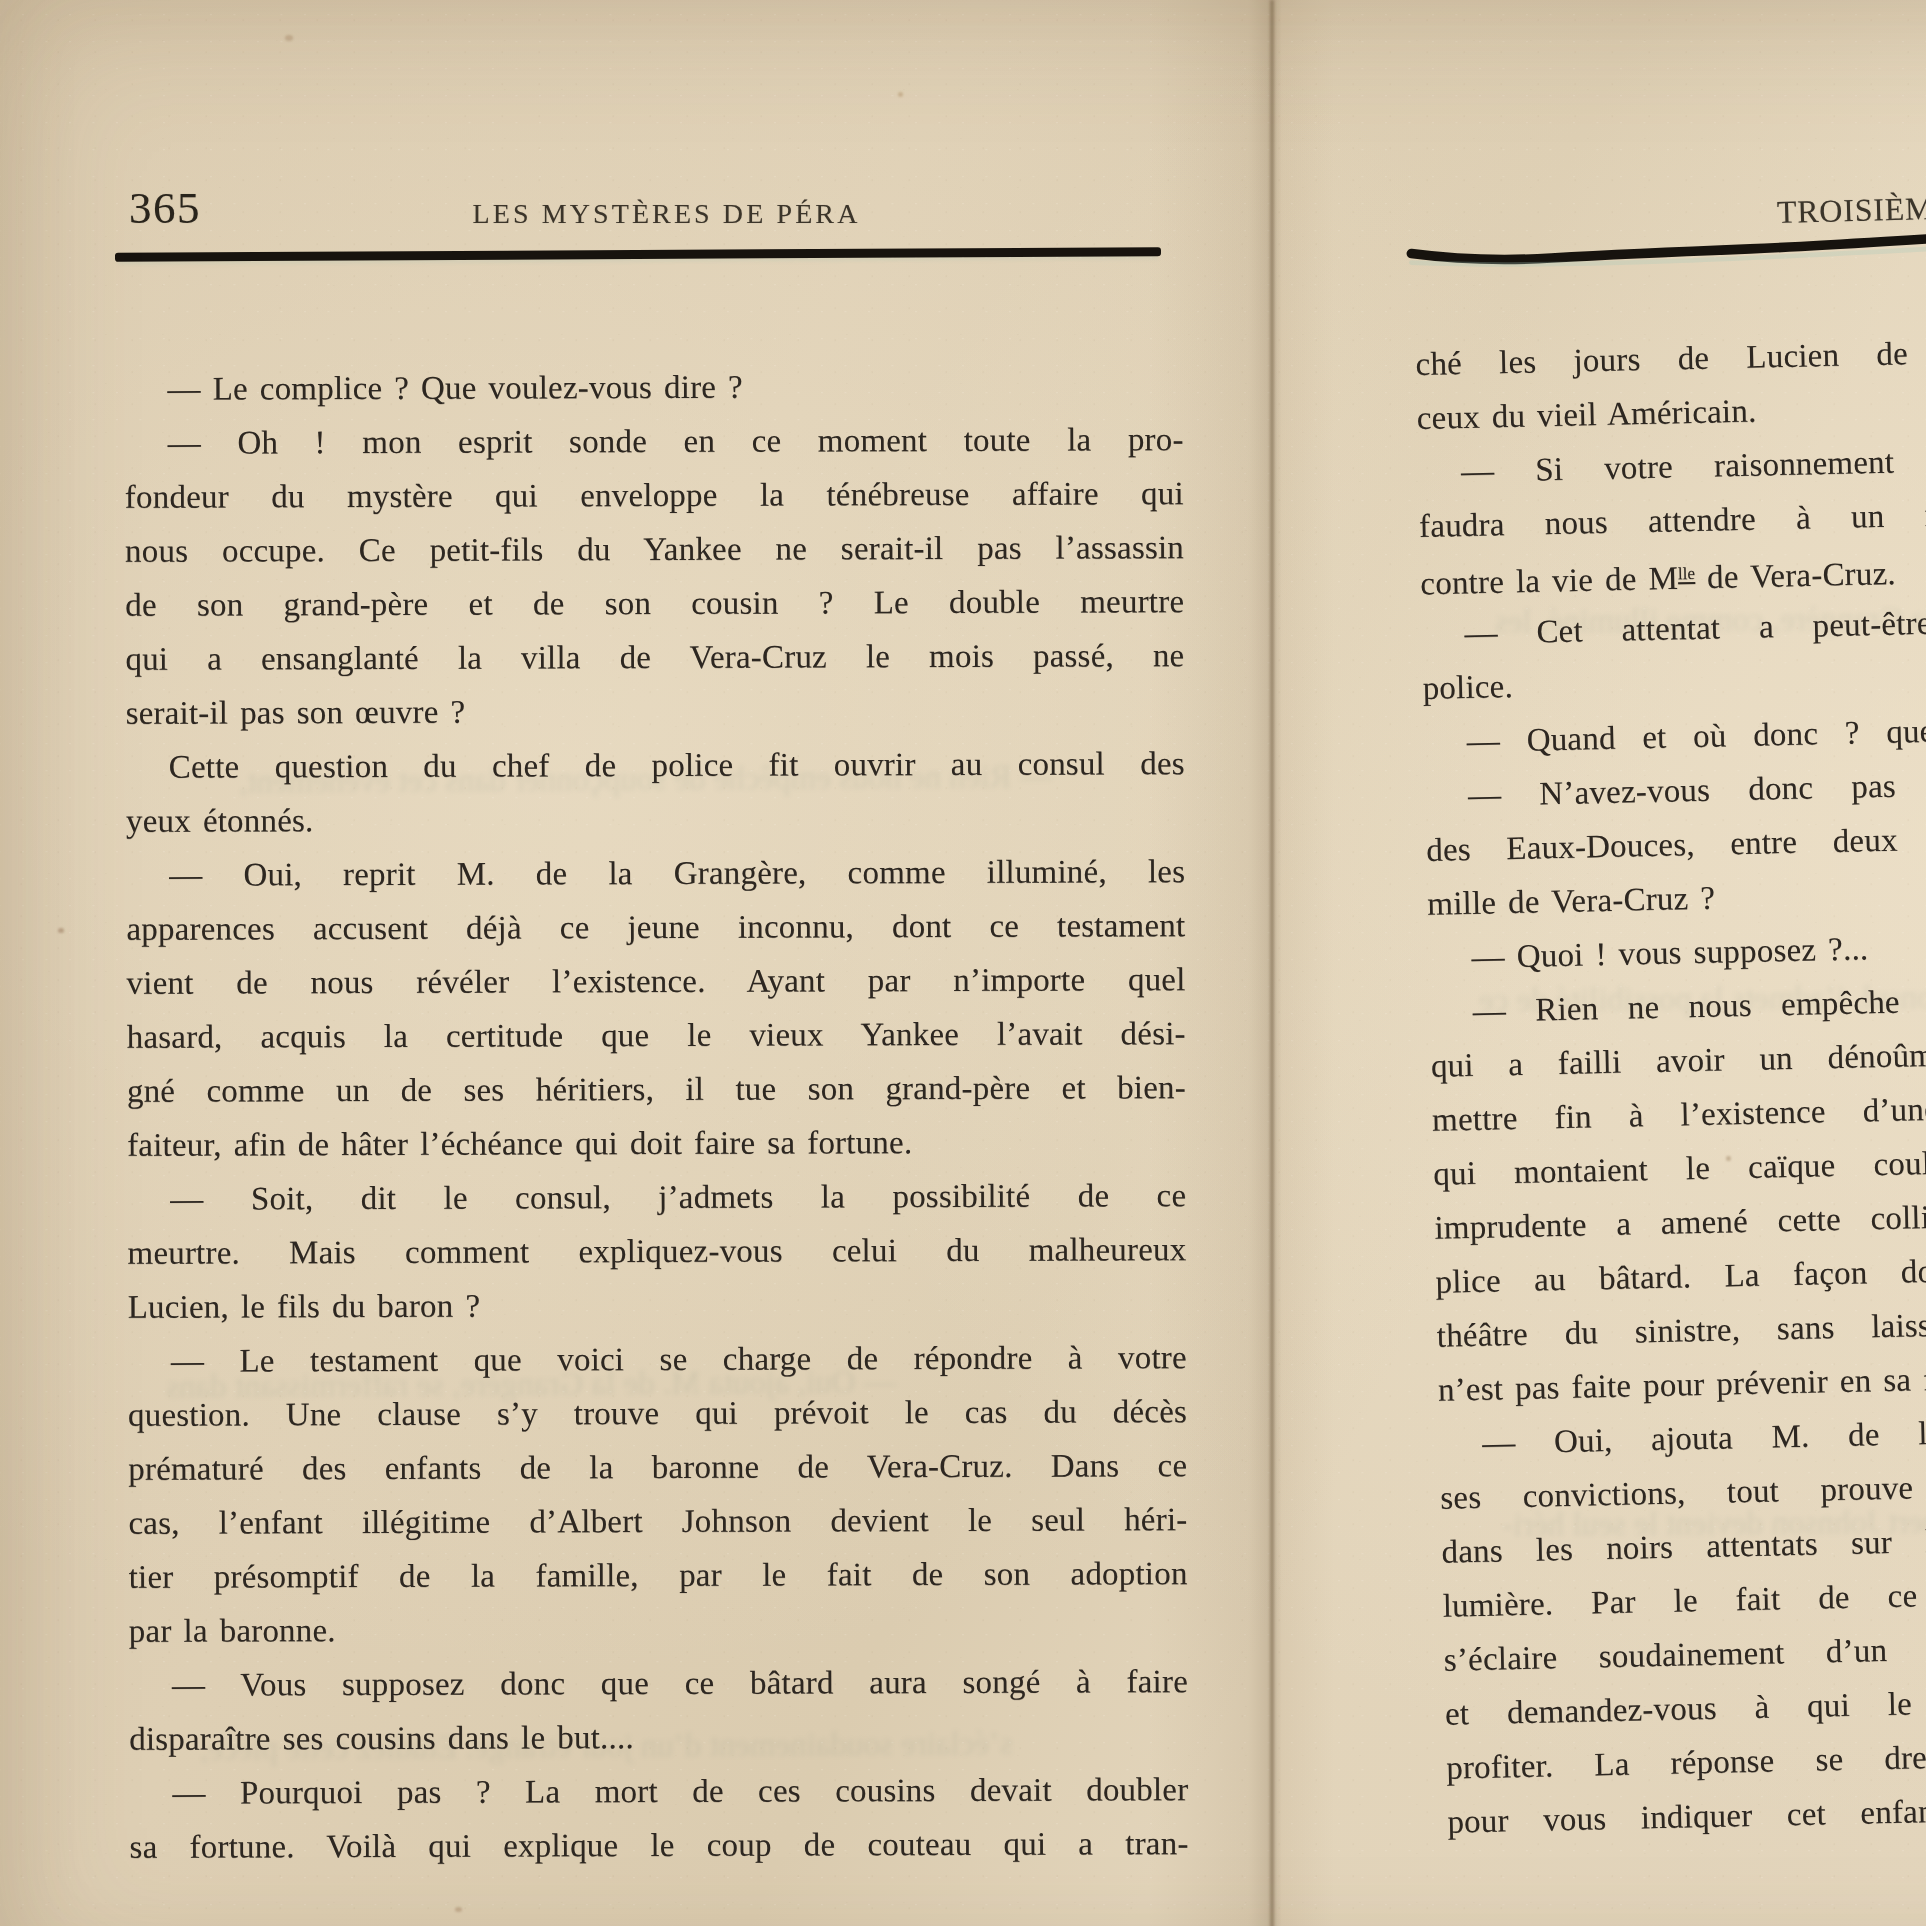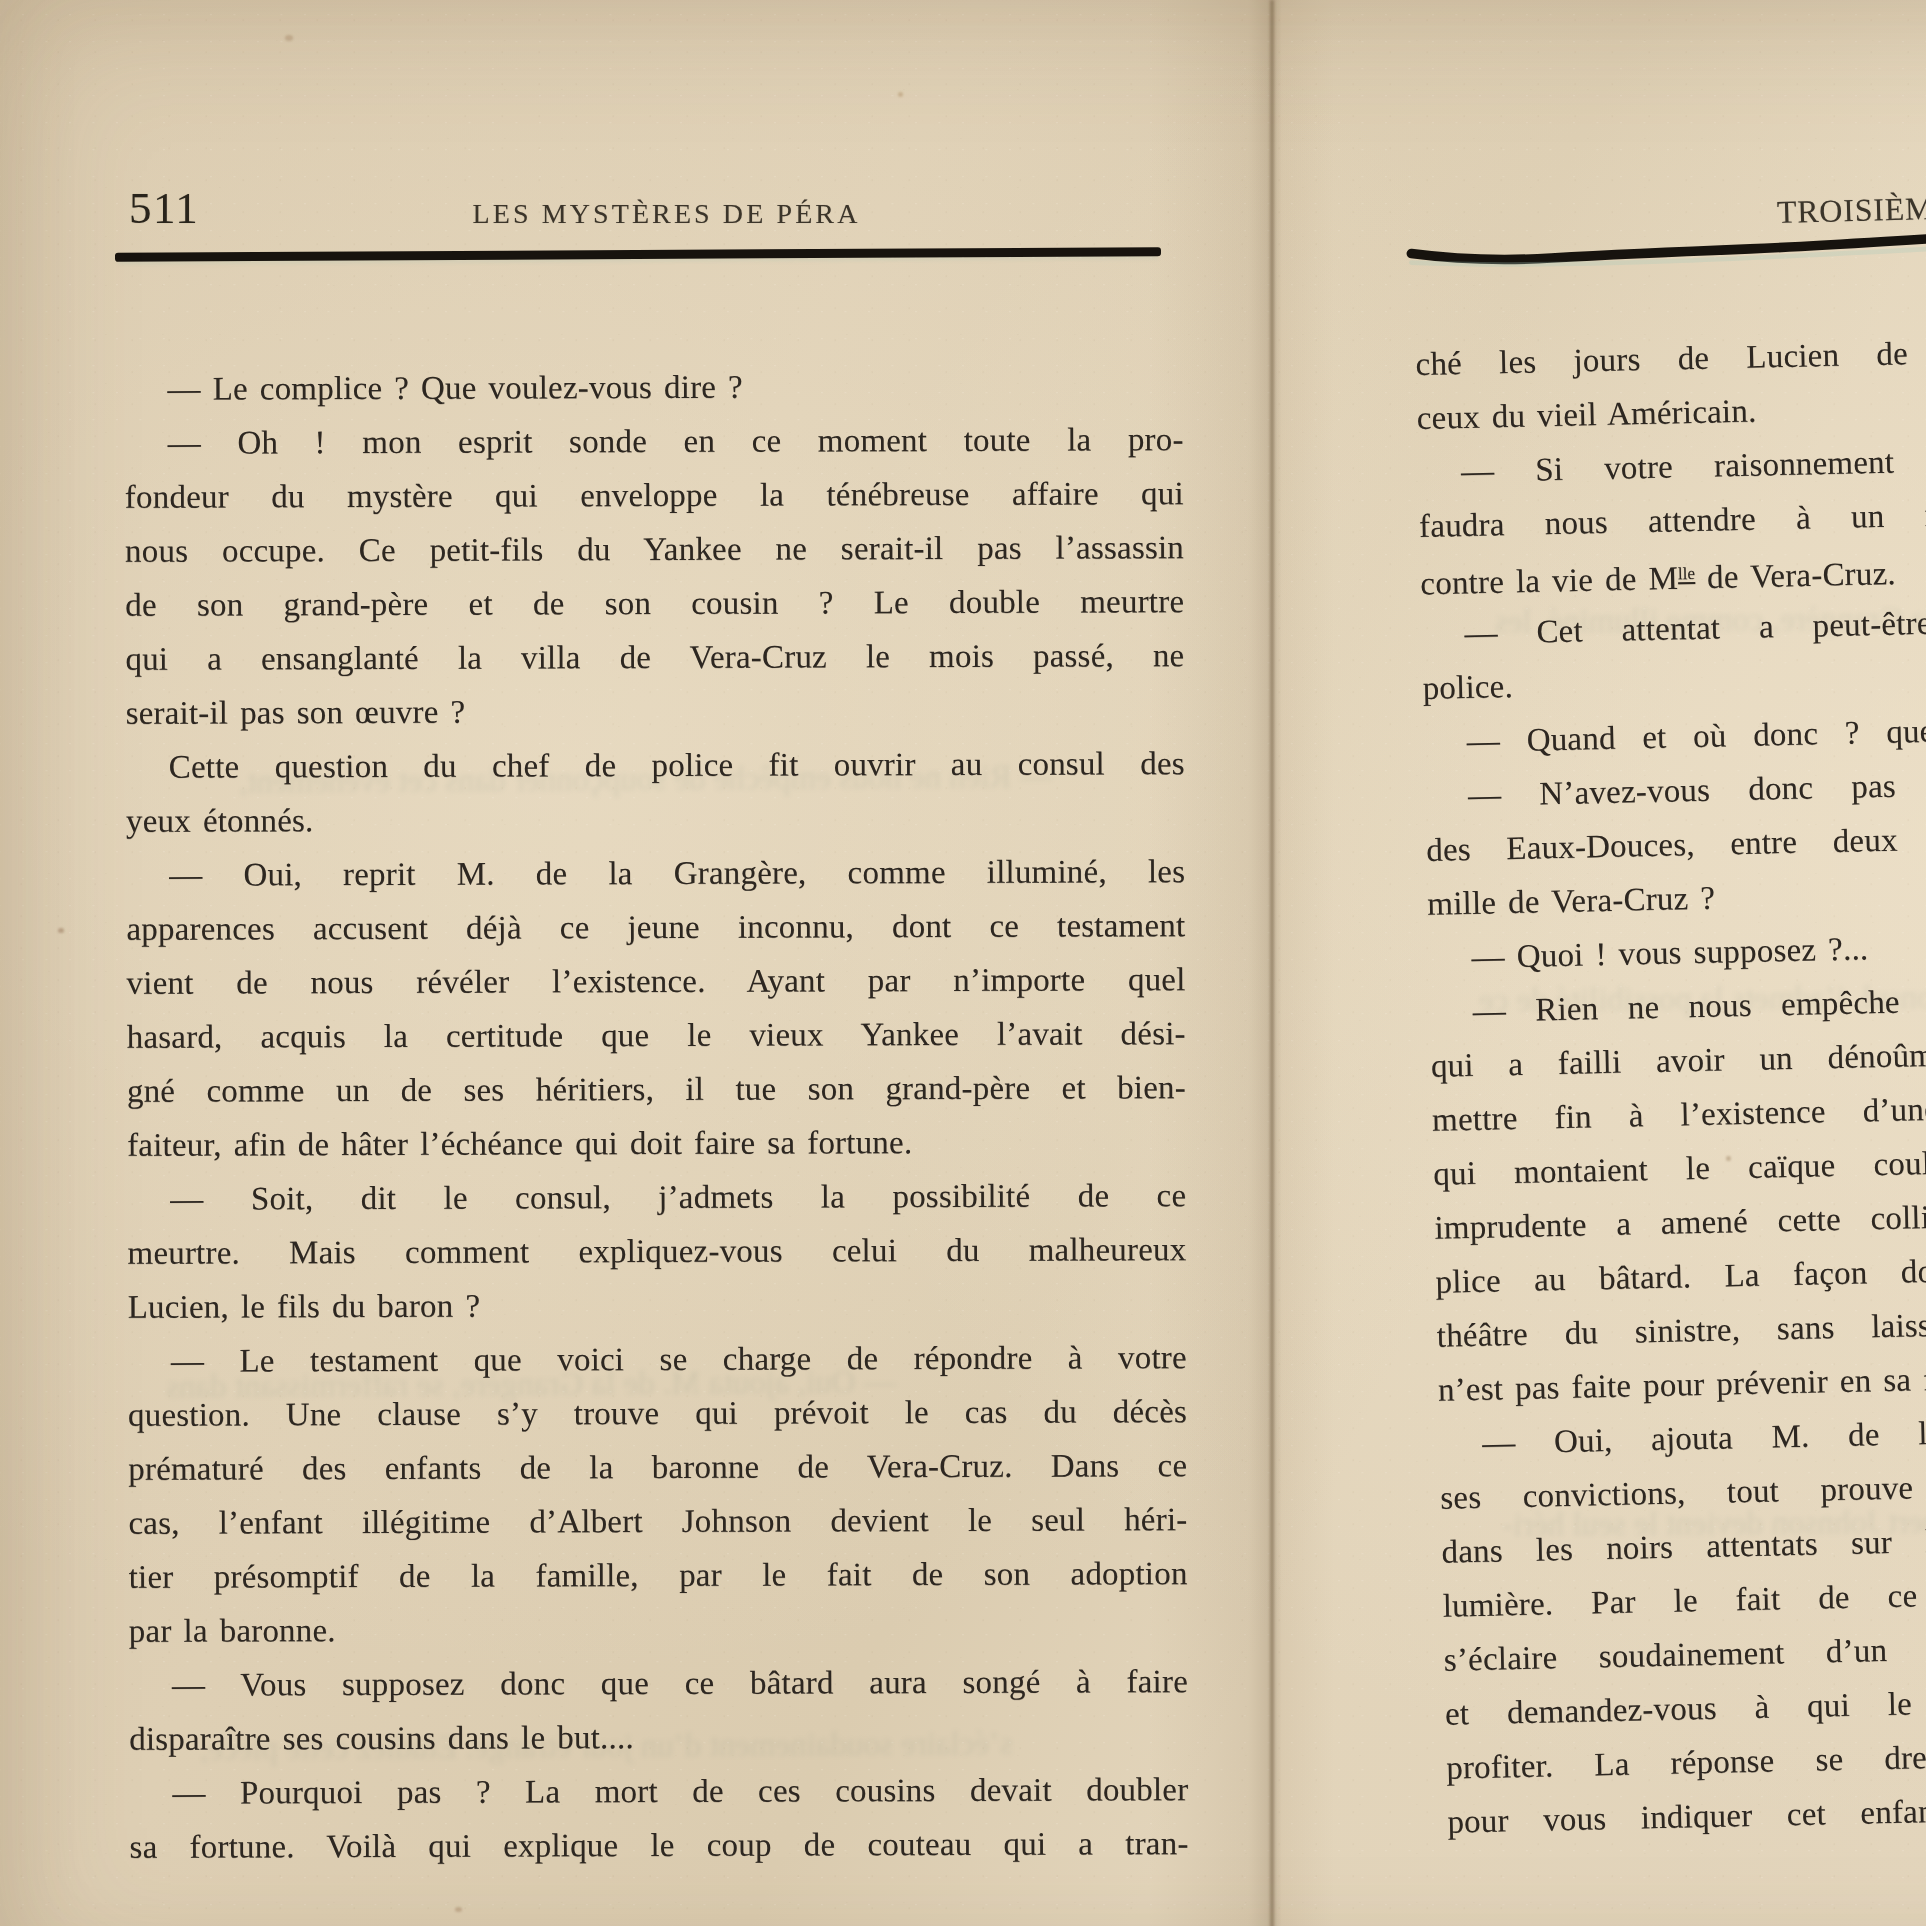--- a/index.html
+++ b/index.html
@@ -96,21 +96,21 @@
   <div class="fold-line"></div>
 
   <div class="ghost" style="left:239px;  top:761px;">— Rien ne nous empêche de soupçonner dans cet événement,</div>
   <div class="ghost" style="left:166px;  top:1366px;">— Oui, ajouta M. de la Grangère, se raffermissant dans</div>
   <div class="ghost" style="left:200px;  top:1728px;">s’éclaire soudainement d’un jour étrange. Etudiez cette pièce,</div>
   <div class="ghost" style="left:1495px; top:601px;">— Oui, reprit M. de la Grangère, comme illuminé, les</div>
   <div class="ghost" style="left:1479px; top:980px;">— Soit, dit le consul, j’admets la possibilité de ce</div>
   <div class="ghost" style="left:1502px; top:1504px;">cas, l’enfant illégitime d’Albert Johnson devient le seul héri-</div>
 
   <section class="page">
-    <span class="pagenum left">511</span>
+    <span class="pagenum left">365</span>
     <div class="running-title left">LES MYSTÈRES DE PÉRA</div>
     <div class="rule-left"></div>
     <div class="body-text left">
         <div class="line indent para-end">— Le complice ? Que voulez-vous dire ?</div>
         <div class="line indent">— Oh ! mon esprit sonde en ce moment toute la pro-</div>
         <div class="line">fondeur du mystère qui enveloppe la ténébreuse affaire qui</div>
         <div class="line">nous occupe. Ce petit-fils du Yankee ne serait-il pas l’assassin</div>
         <div class="line">de son grand-père et de son cousin ? Le double meurtre</div>
         <div class="line">qui a ensanglanté la villa de Vera-Cruz le mois passé, ne</div>
         <div class="line para-end">serait-il pas son œuvre ?</div>

